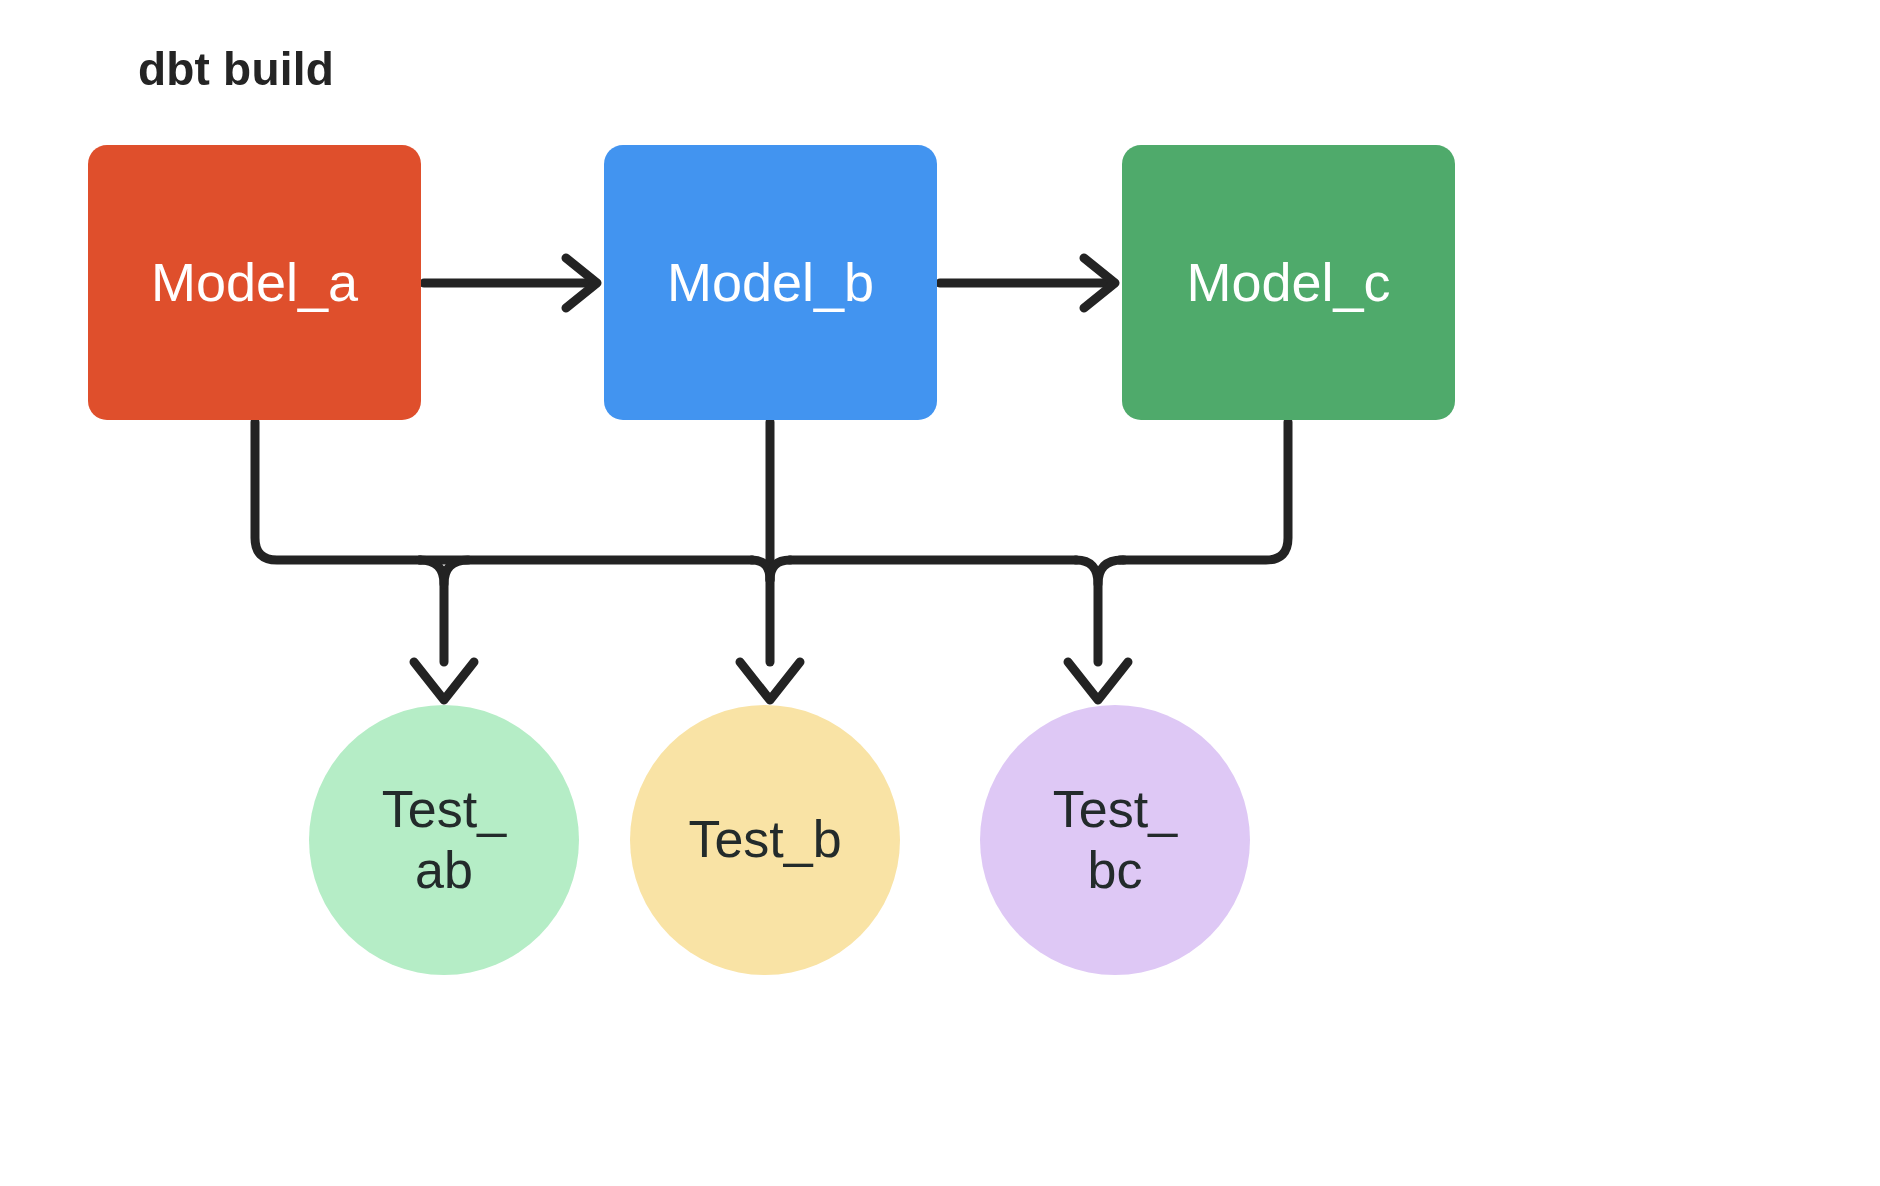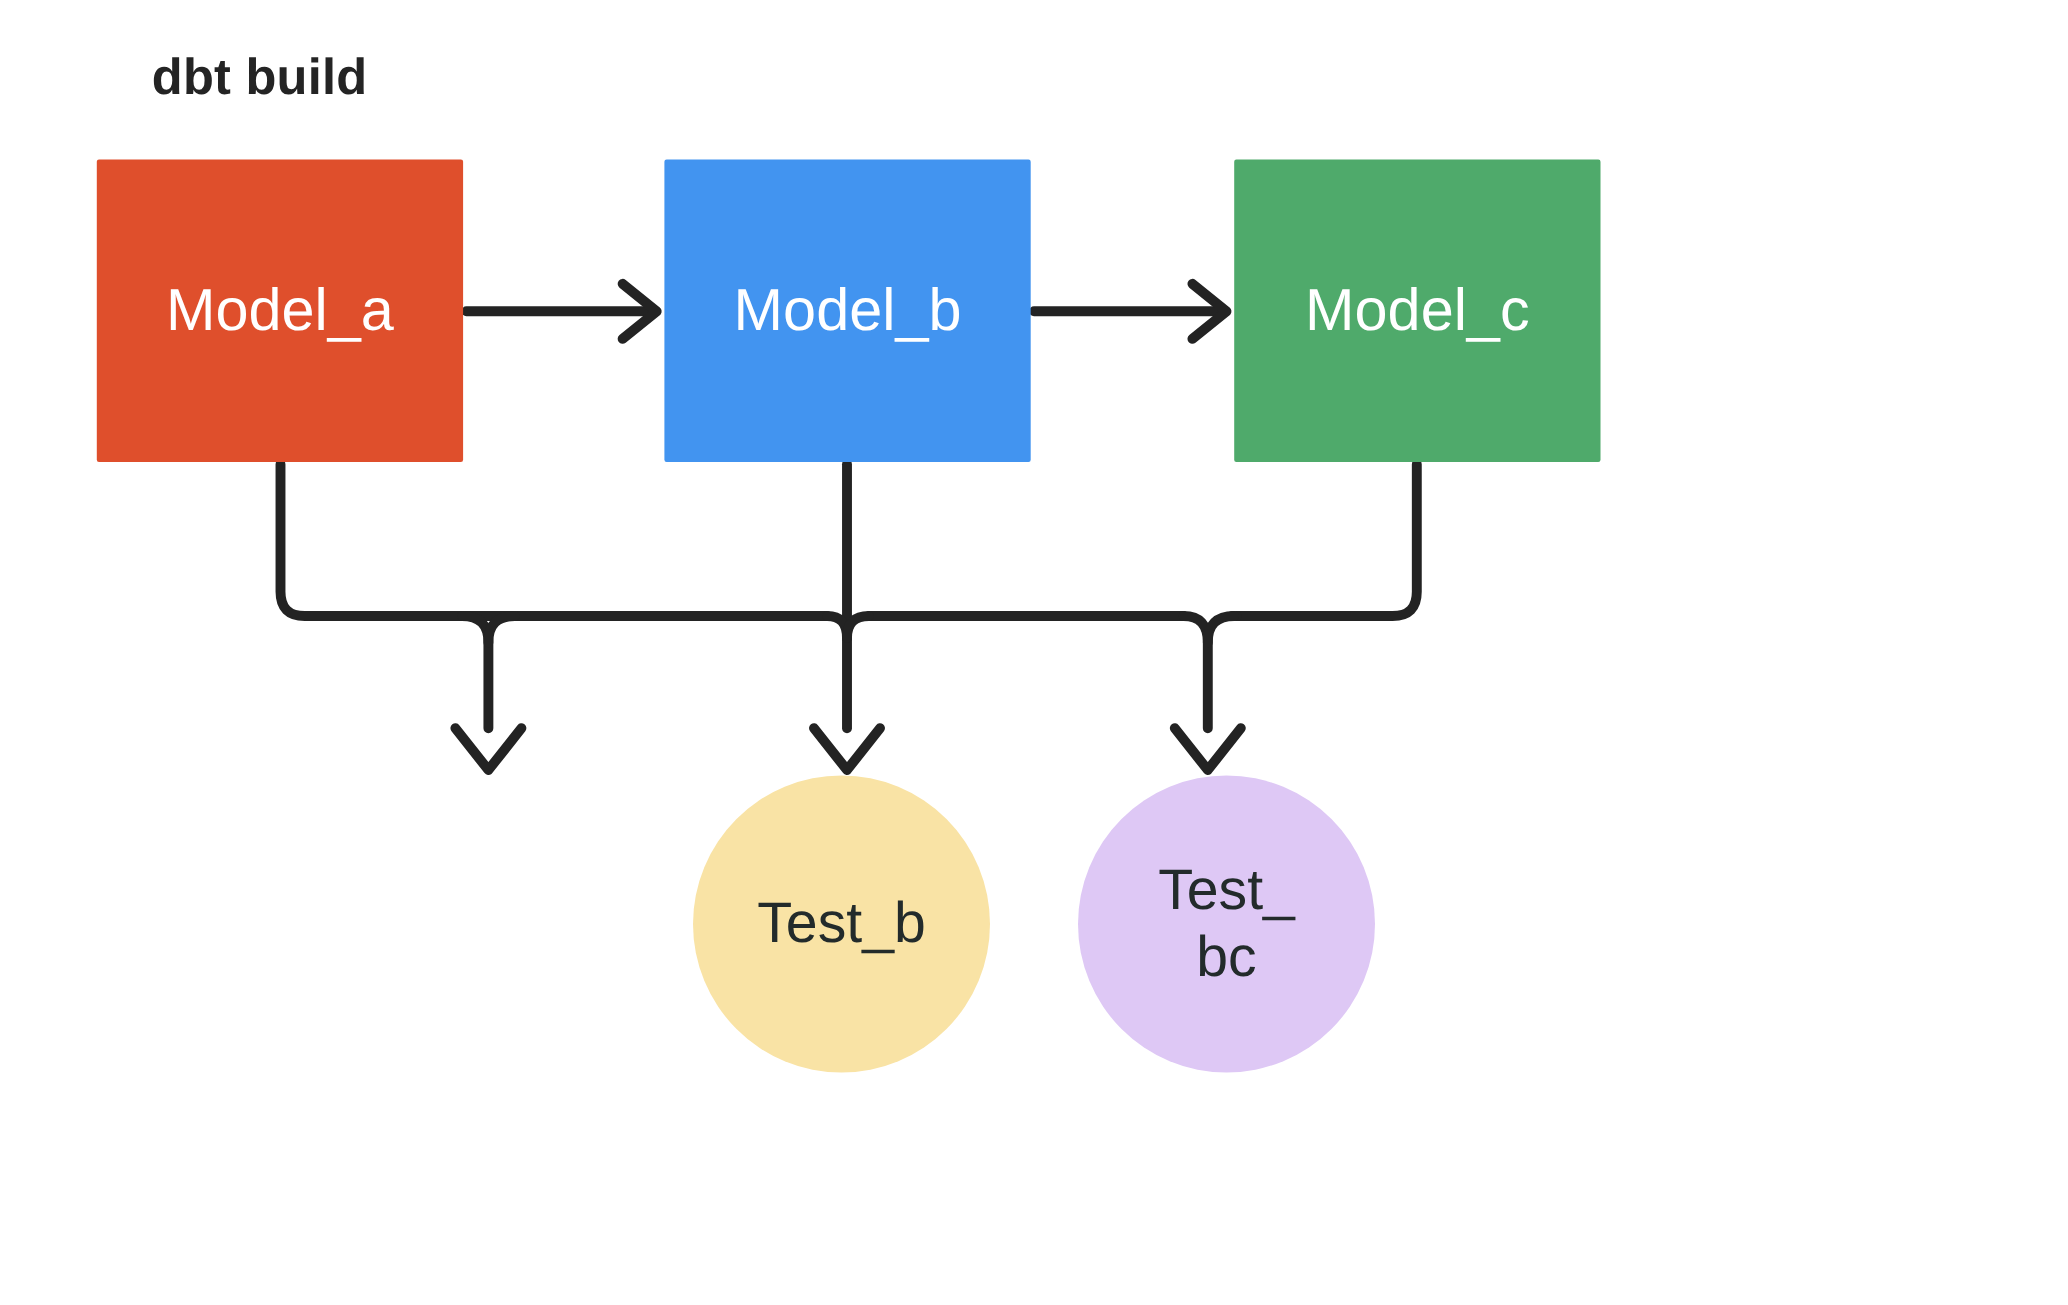--- a/index.html
+++ b/index.html
@@ -31,21 +31,21 @@
   .edges-layer {
     position: absolute;
     left: 0;
     top: 0;
     width: 1880px;
     height: 1186px;
     pointer-events: none;
   }
   .node-box {
     position: absolute;
-    border-radius: 2px;
+    border-radius: 19px;
     display: flex;
     align-items: center;
     justify-content: center;
     box-sizing: border-box;
   }
   .node-box .node-label {
     color: #ffffff;
     font-size: 54px;
     font-weight: 400;
     line-height: 1.05;
@@ -132,20 +132,23 @@
   </div>
 
   <div class="node-box" style="left:1122px; top:113px; width:333px; height:275px; background:#4faa6b;">
     <span class="node-label">Model_c</span>
   </div>
 
   <div class="node-box" style="left:604px; top:113px; width:333px; height:275px; background:#4294f0;">
     <span class="node-label">Model_b</span>
   </div>
 
+  <div class="node-circle" style="left:309px; top:673px; width:270px; height:270px; background:#b5edc6;">
+    <span class="node-label" style="max-width:130px;">Test_ab</span>
+  </div>
 
   <div class="node-circle" style="left:630px; top:673px; width:270px; height:270px; background:#f9e3a5;">
     <span class="node-label" style="max-width:230px;">Test_b</span>
   </div>
 
   <div class="node-circle" style="left:980px; top:673px; width:270px; height:270px; background:#dec8f5;">
     <span class="node-label" style="max-width:130px;">Test_bc</span>
   </div>
 
 </div>

